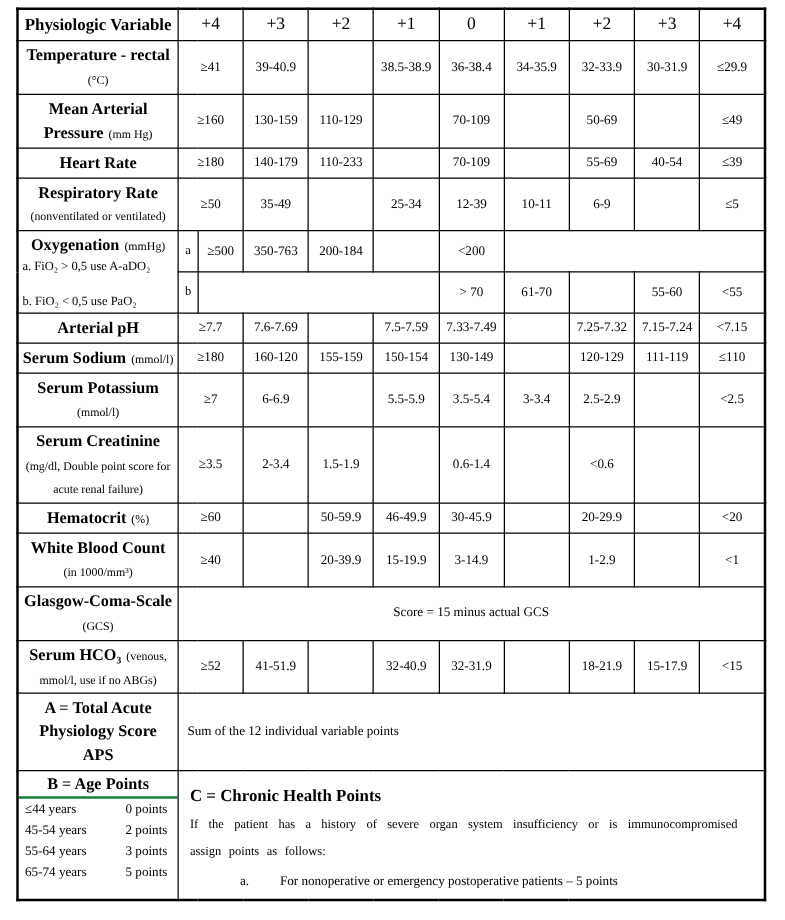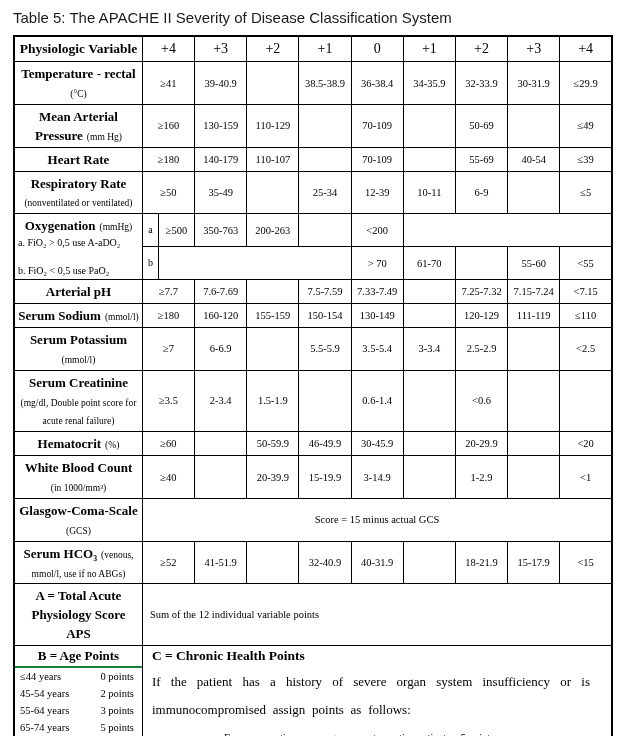--- a/index.html
+++ b/index.html
@@ -14,30 +14,29 @@
   td.abcol{font-size:10px;padding:1px 0;}
   td.tleft{text-align:left;padding-left:7px;font-size:10.5px;}
   td.lbl{text-align:center;padding:2px 3px;line-height:1.18;}
   .lb{font-weight:bold;font-size:13px;}
   .ls{font-size:9.5px;}
   .note{font-size:10px;text-align:left;line-height:1.3;margin-top:1px;}
   td.bcell{vertical-align:top;padding:0;}
   .bhead{font-weight:bold;font-size:13px;text-align:center;border-bottom:2px solid #15803d;padding:2px 0;}
   .age-row{display:flex;justify-content:space-between;font-size:10.5px;padding:3px 8px 3px 5px;}
   td.ccell{vertical-align:top;padding:2px 9px 4px 9px;}
-  .chead{font-weight:bold;font-size:13.5px;margin:0 0 0 0;}
-  .cpara{font-size:13px;text-align:justify;word-spacing:3.5px;line-height:2.15;margin:4px 12px 2px 0;}
+  .chead{font-weight:bold;font-size:13.5px;margin:10px 0 0 0;}
+  .cpara{font-size:10px;text-align:justify;word-spacing:3.5px;line-height:2.15;margin:4px 12px 2px 0;}
   .citem{display:flex;font-size:10.5px;margin:7px 0 2px 40px;line-height:1.3;}
   .cmark{width:32px;flex:0 0 32px;}
 </style>
 </head>
 <body>
 
 <div class="page">
-  <div class="title">Table 5: The APACHE II Severity of Disease Classification System</div>
 
   <table>
     <colgroup>
       <col style="width:128px">
         <col style="width:16px">
         <col style="width:36px">
       <col style="width:52px">
         <col style="width:52px">
         <col style="width:52px">
       <col style="width:52px">
@@ -82,21 +81,21 @@
           <td class="val">70-109</td>
           <td class="val"></td>
           <td class="val">50-69</td>
           <td class="val"></td>
           <td class="val">≤49</td>
         </tr>
         <tr>
           <td class="lbl"><span class="lb">Heart Rate</span></td>
           <td class="val" colspan="2">≥180</td>
           <td class="val">140-179</td>
-          <td class="val">110-107</td>
+          <td class="val">110-233</td>
           <td class="val"></td>
           <td class="val">70-109</td>
           <td class="val"></td>
           <td class="val">55-69</td>
           <td class="val">40-54</td>
           <td class="val">≤39</td>
         </tr>
         <tr>
           <td class="lbl"><span class="lb">Respiratory Rate</span> <span class="ls">(nonventilated or ventilated)</span></td>
           <td class="val" colspan="2">≥50</td>
@@ -107,21 +106,21 @@
           <td class="val">10-11</td>
           <td class="val">6-9</td>
           <td class="val"></td>
           <td class="val">≤5</td>
         </tr>
         <tr>
           <td class="lbl" rowspan="2"><span class="lb">Oxygenation</span> <span class="ls">(mmHg)</span><div class="note">a. FiO₂ &gt; 0,5 use A-aDO₂</div><div class="note">&nbsp;</div><div class="note">b. FiO₂ &lt; 0,5 use PaO₂</div></td>
           <td class="val abcol">a</td>
           <td class="val">≥500</td>
           <td class="val">350-763</td>
-          <td class="val">200-263</td>
+          <td class="val">200-184</td>
           <td class="val"></td>
           <td class="val">&lt;200</td>
           <td class="val" colspan="4"></td>
         </tr>
         <tr>
           <td class="val abcol">b</td>
           <td class="val" colspan="4"></td>
           <td class="val">&gt; 70</td>
           <td class="val">61-70</td>
           <td class="val"></td>
@@ -203,21 +202,21 @@
         <tr>
           <td class="lbl"><span class="lb">Glasgow-Coma-Scale</span> <span class="ls">(GCS)</span></td>
           <td class="val" colspan="10">Score = 15 minus actual GCS</td>
         </tr>
         <tr>
           <td class="lbl"><span class="lb">Serum HCO₃</span> <span class="ls">(venous, mmol/l, use if no ABGs)</span></td>
           <td class="val" colspan="2">≥52</td>
           <td class="val">41-51.9</td>
           <td class="val"></td>
           <td class="val">32-40.9</td>
-          <td class="val">40-31.9</td>
+          <td class="val">32-31.9</td>
           <td class="val"></td>
           <td class="val">18-21.9</td>
           <td class="val">15-17.9</td>
           <td class="val">&lt;15</td>
         </tr>
         <tr>
           <td class="lbl"><span class="lb">A = Total Acute Physiology Score APS</span></td>
           <td class="val tleft" colspan="10">Sum of the 12 individual variable points</td>
         </tr>
       </tbody>

